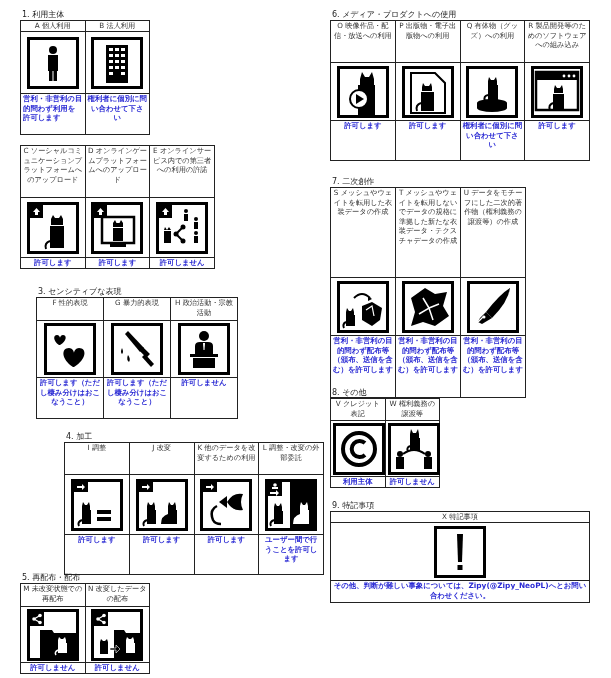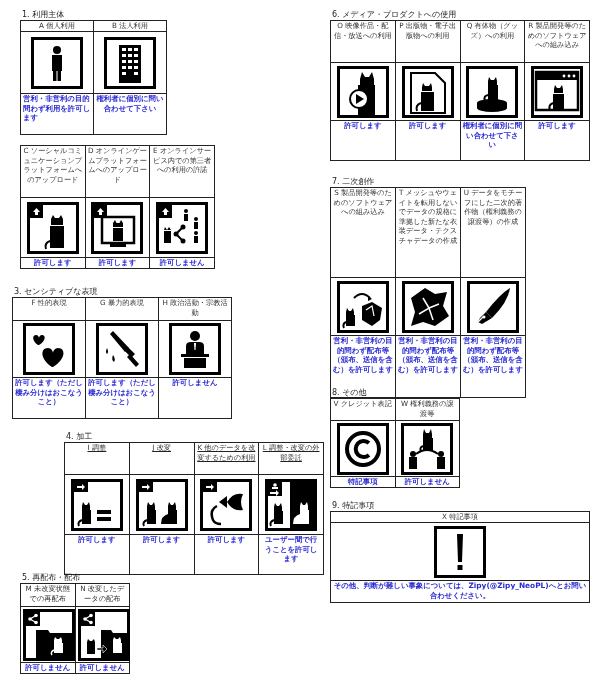--- a/index.html
+++ b/index.html
@@ -13,21 +13,21 @@
   td.icon-cell { vertical-align: middle !important; }
   td.res { font-size: 7.4px; line-height: 9.6px; color: #2a2ad4; font-weight: bold; padding-top: 1px; }
   .iconbox { width: 52px; height: 52px; border: 3px solid #000; margin: 0 auto; position: relative; background: #fff; overflow: hidden; }
   .iconbox svg { width: 100%; height: 100%; display: block; }
 </style>
 </head>
 <body>
 
 <div class="section" style="left:20px; top:10px;">
   <div class="sec-title">1. 利用主体</div>
-  <table class="lic" style="width:147px;padding-left:30px;">
+  <table class="lic" style="width:130px;padding-left:30px;">
     <tbody>
         <tr style="height:11px;">
       <td class="hdr">A 個人利用</td>
       <td class="hdr">B 法人利用</td>
     </tr>
     <tr style="height:62px;">
       <td class="icon-cell">
             <div class="iconbox">
         <svg viewBox="0 0 46 46">
                 <circle cx="23" cy="10" r="4" fill="#000"></circle>
@@ -126,23 +126,23 @@
     </tr>
     <tr style="height:11px;">
       <td class="res">許可します</td>
       <td class="res">許可します</td>
       <td class="res">許可しません</td>
     </tr>
   </tbody>
     </table>
 </div>
 
-<div class="section" style="left:12px; top:287px;">
+<div class="section" style="left:36px; top:287px;">
   <div class="sec-title">3. センシティブな表現</div>
-  <table class="lic" style="width:220px;">
+  <table class="lic" style="width:202px;">
     <tbody>
         <tr style="height:23px;">
       <td class="hdr">F 性的表現</td>
       <td class="hdr">G 暴力的表現</td>
       <td class="hdr">H 政治活動・宗教活動</td>
     </tr>
     <tr style="height:57px;">
       <td class="icon-cell">
             <div class="iconbox">
         <svg viewBox="0 0 46 46">
@@ -180,21 +180,21 @@
       <td class="res">許可しません</td>
     </tr>
   </tbody>
     </table>
 </div>
 
 <div class="section" style="left:20px; top:432px;padding-left:44px;">
   <div class="sec-title">4. 加工</div>
   <table class="lic" style="width:260px;">
     <tbody>
-        <tr style="height:32px;text-decoration:underline;">
+        <tr style="height:32px;">
       <td class="hdr">I 調整</td>
       <td class="hdr">J 改変</td>
       <td class="hdr">K 他のデータを改変するための利用</td>
       <td class="hdr">L 調整・改変の外部委託</td>
     </tr>
     <tr style="height:60px;">
       <td class="icon-cell">
             <div class="iconbox">
         <svg viewBox="0 0 46 46">
                 <rect x="0" y="0" width="14" height="10" fill="#000"></rect>
@@ -253,21 +253,21 @@
       <td class="res">許可します</td>
       <td class="res">許可します</td>
       <td class="res">ユーザー間で行うことを許可します</td>
     </tr>
   </tbody>
     </table>
 </div>
 
 <div class="section" style="left:20px; top:573px;">
   <div class="sec-title">5. 再配布・配布</div>
-  <table class="lic" style="width:110px;">
+  <table class="lic" style="width:130px;">
     <tbody>
         <tr style="height:23px;">
       <td class="hdr">M 未改変状態での再配布</td>
       <td class="hdr">N 改変したデータの配布</td>
     </tr>
     <tr style="height:56px;">
       <td class="icon-cell">
             <div class="iconbox">
         <svg viewBox="0 0 46 46">
                 <rect x="0" y="0" width="14" height="14" fill="#000"></rect>
@@ -376,21 +376,21 @@
     </tr>
   </tbody>
     </table>
 </div>
 
 <div class="section" style="left:330px; top:165px;margin-top:12px;">
   <div class="sec-title">7. 二次創作</div>
   <table class="lic" style="width:196px;">
     <tbody>
         <tr style="height:90px;">
-      <td class="hdr">S 製品開発等のためのソフトウェアへの組み込み</td>
+      <td class="hdr">S メッシュやウェイトを転用した衣装データの作成</td>
       <td class="hdr">T メッシュやウェイトを転用しないでデータの規格に準拠した新たな衣装データ・テクスチャデータの作成</td>
       <td class="hdr">U データをモチーフにした二次的著作物（権利義務の譲渡等）の作成</td>
     </tr>
     <tr style="height:58px;">
       <td class="icon-cell">
             <div class="iconbox">
         <svg viewBox="0 0 46 46">
                 <path d="M6 28 L7 24 L9 27 L11 27 L13 24 L14 28 L14 31 L6 31 Z" fill="#000"></path>
                 <rect x="6" y="31" width="9" height="11" fill="#000"></rect>
                 <path d="M6 38 Q2 40 4 44" stroke="#000" stroke-width="2" fill="none"></path>
@@ -425,21 +425,21 @@
       <td class="res">営利・非営利の目的問わず配布等（頒布、送信を含む）を許可します</td>
       <td class="res">営利・非営利の目的問わず配布等（頒布、送信を含む）を許可します</td>
       <td class="res">営利・非営利の目的問わず配布等（頒布、送信を含む）を許可します</td>
     </tr>
   </tbody>
     </table>
 </div>
 
 <div class="section" style="left:330px; top:388px;">
   <div class="sec-title">8. その他</div>
-  <table class="lic" style="width:130px;">
+  <table class="lic" style="width:110px;">
     <tbody>
         <tr style="height:22px;">
       <td class="hdr">V クレジット表記</td>
       <td class="hdr">W 権利義務の譲渡等</td>
     </tr>
     <tr style="height:56px;">
       <td class="icon-cell">
             <div class="iconbox">
         <svg viewBox="0 0 46 46">
                 <circle cx="23" cy="23" r="16" fill="none" stroke="#000" stroke-width="4"></circle>
@@ -456,21 +456,21 @@
                 <path d="M12 28 Q23 20 34 28" stroke="#000" stroke-width="2" fill="none"></path>
                 <circle cx="9" cy="28" r="3" fill="#000"></circle>
                 <rect x="5" y="31" width="8" height="12" fill="#000"></rect>
                 <circle cx="37" cy="28" r="3" fill="#000"></circle>
                 <rect x="33" y="31" width="8" height="12" fill="#000"></rect>
               </svg>
       </div>
           </td>
     </tr>
     <tr style="height:11px;">
-      <td class="res">特記事項</td>
+      <td class="res">利用主体</td>
       <td class="res">許可しません</td>
     </tr>
   </tbody>
     </table>
 </div>
 
 <div class="section" style="left:330px; top:501px;">
   <div class="sec-title">9. 特記事項</div>
   <table class="lic" style="width:260px;">
     <tbody>

